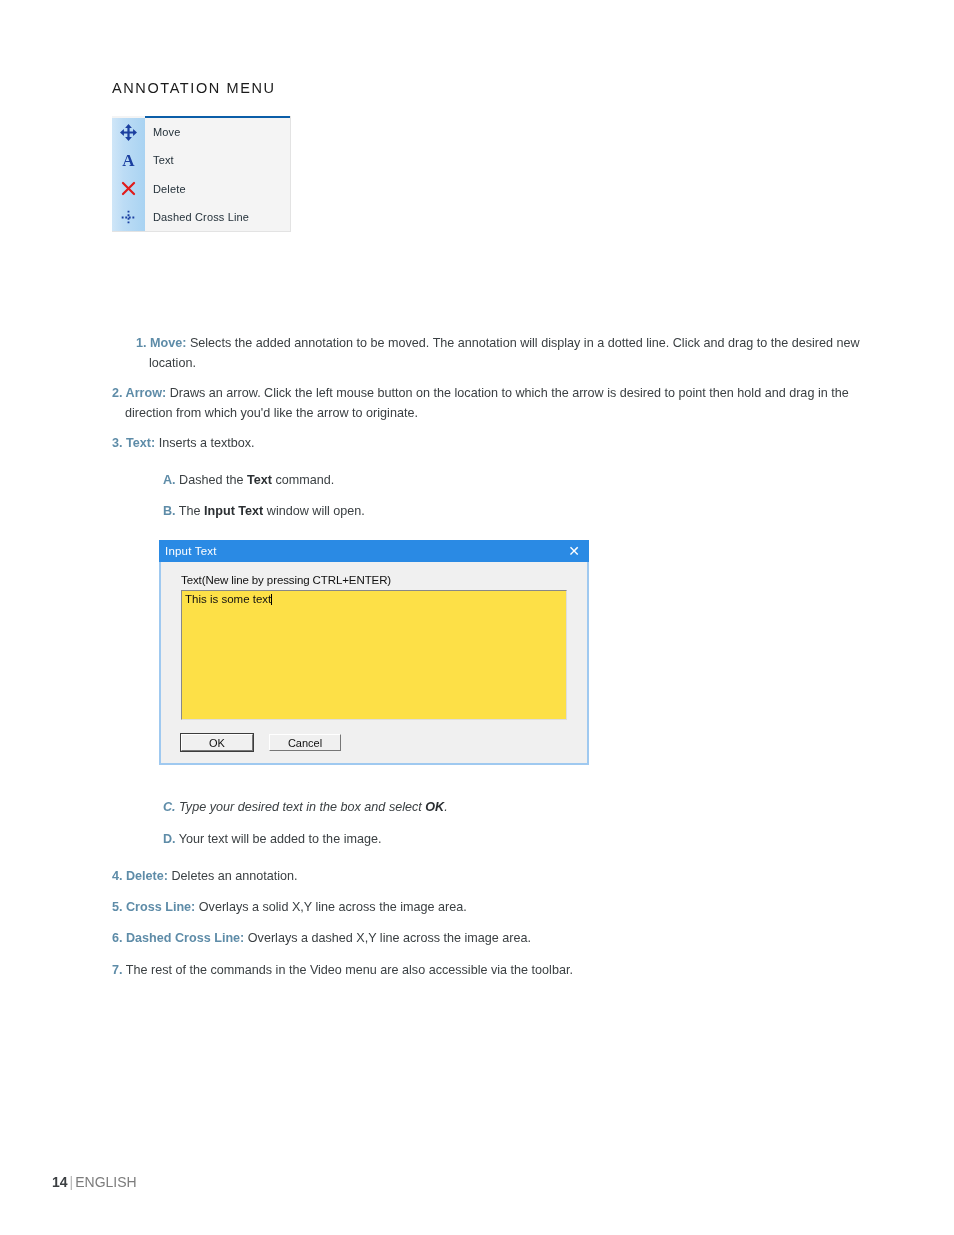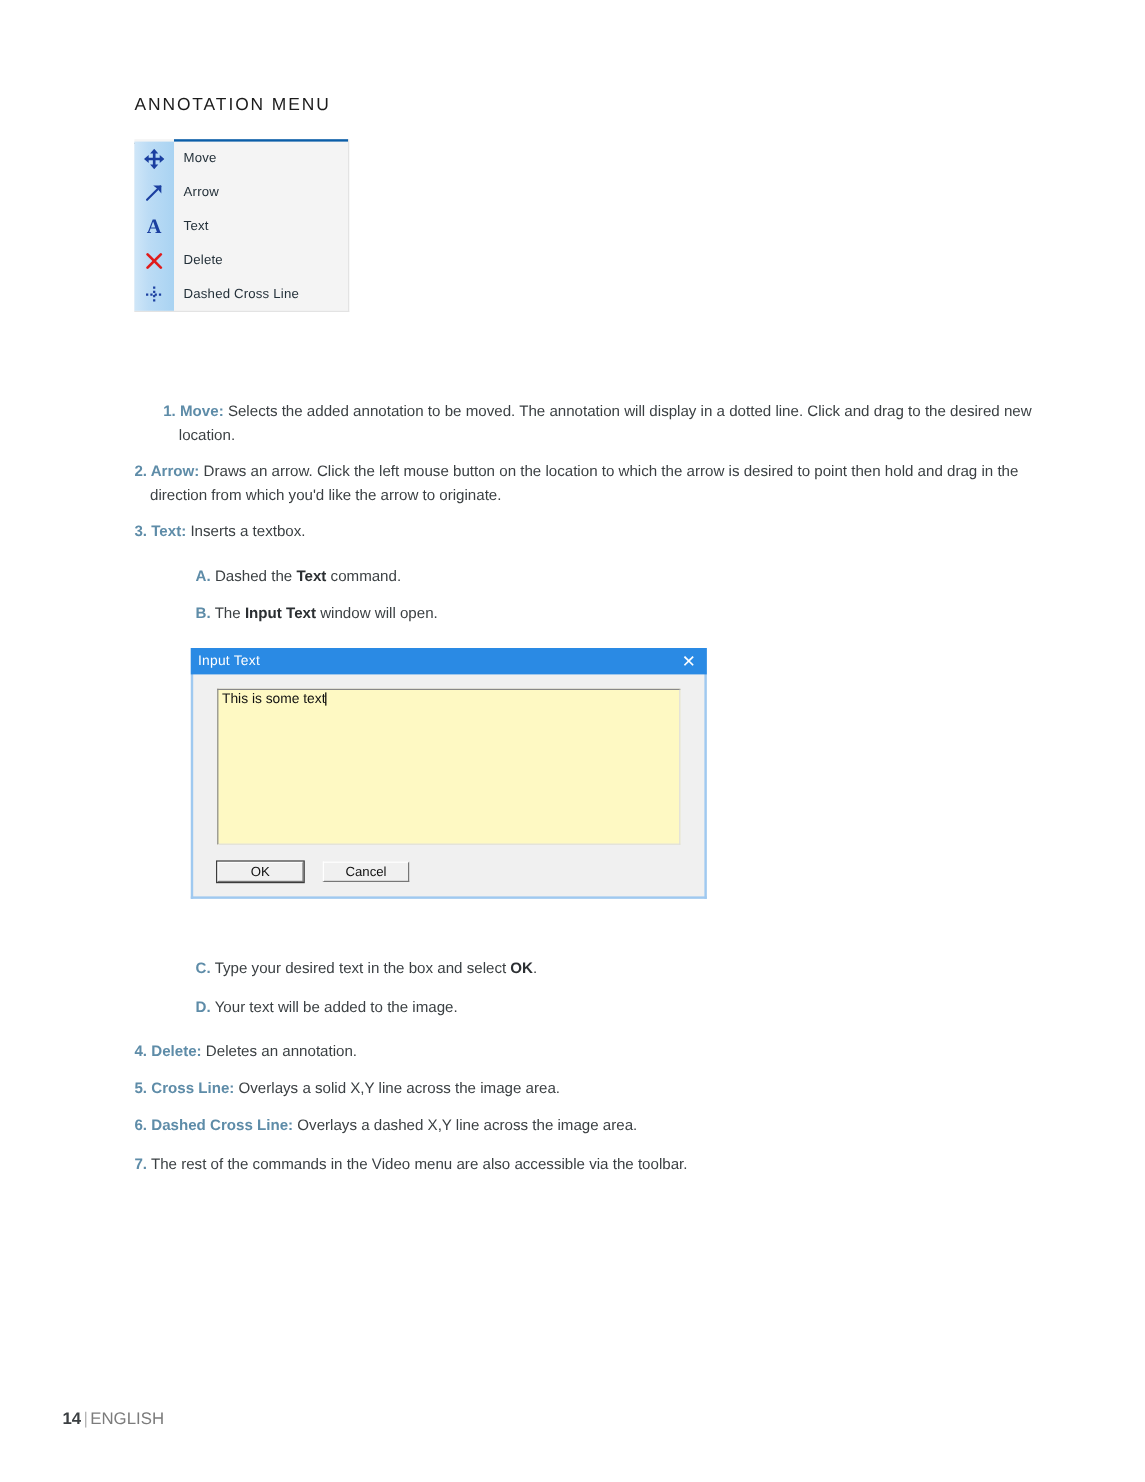--- a/index.html
+++ b/index.html
@@ -148,21 +148,21 @@
     padding: 12px 12px 12px 20px;
   }
   .dlg-fieldlabel {
     font-size: 11.5px;
     color: #101010;
     margin-bottom: 4px;
     letter-spacing: -0.1px;
   }
   .dlg-textarea {
     height: 130px;
-    background: #fef9c3;
+    background: #fde047;
     border-top: 1.5px solid #888;
     border-left: 1.5px solid #888;
     border-right: 1px solid #dedede;
     border-bottom: 1px solid #dedede;
     font-size: 11.5px;
     color: #101010;
     padding: 2px 3px;
     position: relative;
     box-sizing: border-box;
     width: 386px;
@@ -231,31 +231,20 @@
       <span class="menu-icon">
         <svg width="17" height="17" viewBox="0 0 20 20">
           <g fill="#1b3fa0">
             <path d="M10 0 L14 4.6 H11.3 V8.7 H15.4 V6 L20 10 L15.4 14 V11.3 H11.3 V15.4 H14 L10 20 L6 15.4 H8.7 V11.3 H4.6 V14 L0 10 L4.6 6 V8.7 H8.7 V4.6 H6 Z"></path>
           </g>
         </svg>
       </span>
       <span class="menu-label">Move</span>
     </div>
 
-    <div class="menu-item">
-      <span class="menu-icon">
-        <svg width="17" height="17" viewBox="0 0 20 20">
-          <g stroke="#1b3fa0" stroke-width="2.1" fill="none" stroke-linecap="round">
-            <line x1="3" y1="17" x2="16" y2="4"></line>
-          </g>
-          <path d="M17 3 L17 11 L14 7.2 Z M17 3 L9 3 L12.8 6 Z" fill="#1b3fa0"></path>
-        </svg>
-      </span>
-      <span class="menu-label">Arrow</span>
-    </div>
 
     <div class="menu-item">
       <span class="menu-icon">
         <svg width="17" height="17" viewBox="0 0 20 20">
           <text x="10" y="17" font-family="Liberation Serif, serif" font-size="20" font-weight="bold" fill="#1b3fa0" text-anchor="middle">A</text>
         </svg>
       </span>
       <span class="menu-label">Text</span>
     </div>
 
@@ -306,29 +295,30 @@
 <div class="sub" style="left:163px; top:502px;text-align:center;">
   <span class="alpha">B.</span><span> The </span><b>Input Text</b><span> window will open.</span>
 </div>
 
 <div class="dialog">
   <div class="dlg-titlebar">
     <span class="dlg-title">Input Text</span>
     <span class="dlg-close">✕</span>
   </div>
   <div class="dlg-body">
+    <div class="dlg-fieldlabel">Text(New line by pressing CTRL+ENTER)</div>
     <div class="dlg-textarea"><span>This is some text</span><span class="caret"></span></div>
     <div class="dlg-buttons">
       <div class="dlg-btn default">OK</div>
       <div class="dlg-btn">Cancel</div>
     </div>
   </div>
 </div>
 
-<div class="sub" style="left:163px; top:798px;">
+<div class="sub" style="left:163px; top:798px;font-style:italic;">
   <span class="alpha">C.</span><span> Type your desired text in the box and select </span><b>OK</b><span>.</span>
 </div>
 
 <div class="sub" style="left:163px; top:830px;">
   <span class="alpha">D.</span><span> Your text will be added to the image.</span>
 </div>
 
 <div class="para" style="left:112px; top:867px; width:728px;">
   <span class="lead">4. </span><span class="lead">Delete:</span><span> Deletes an annotation.</span>
 </div>

